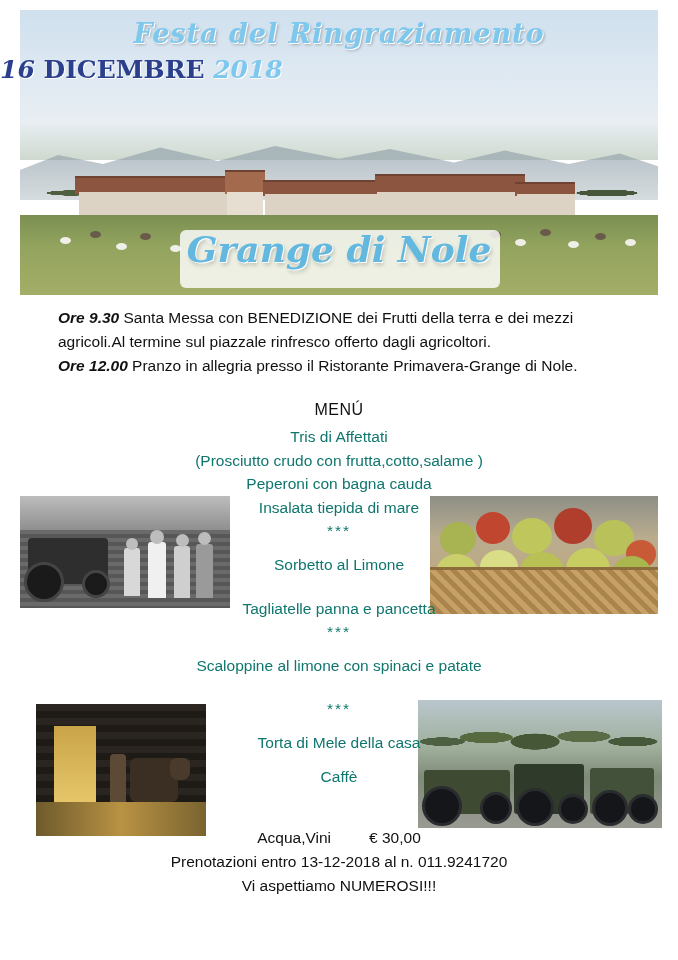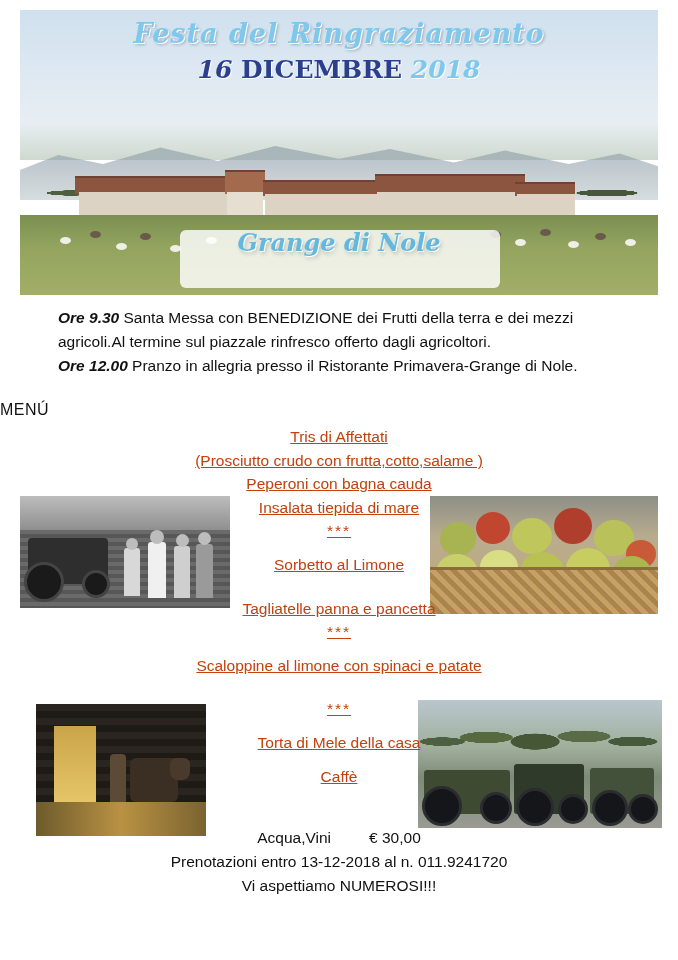--- a/index.html
+++ b/index.html
@@ -101,21 +101,20 @@
     font-size: 27px;
     letter-spacing: 1px;
     color: #7ec8ee;
     text-shadow: 1px 1px 0 #ffffff, 2px 2px 3px rgba(0,0,0,0.25);
   }
   .hero-date {
     position: absolute;
     left: 0;
     top: 55px;
     width: 100%;
-    text-align: center;
     font-family: "DejaVu Serif", serif;
     font-weight: bold;
     font-size: 25px;
     color: #2b3f8c;
     text-shadow: 1px 1px 0 #ffffff;
   }
   .hero-date .day { font-style: italic; }
   .hero-date .month { color: #2b3f8c; }
   .hero-date .year { color: #7ec8ee; font-style: italic; }
 
@@ -130,21 +129,21 @@
   }
   .hero-place {
     position: absolute;
     left: 0;
     top: 228px;
     width: 100%;
     text-align: center;
     font-family: "DejaVu Serif", serif;
     font-style: italic;
     font-weight: bold;
-    font-size: 24px;
+    font-size: 36px;
     color: #63b8e0;
     text-shadow: 1px 1px 0 #ffffff, 2px 3px 4px rgba(0,0,0,0.2);
   }
 
   
   .intro {
     position: absolute;
     left: 58px;
     top: 306px;
     width: 560px;
@@ -152,39 +151,38 @@
     line-height: 24px;
     color: #111;
   }
   .intro b { font-weight: bold; font-style: italic; }
 
   .menu-title {
     position: absolute;
     left: 0;
     top: 401px;
     width: 100%;
-    text-align: left;
+    text-align: center;
     font-size: 16px;
     letter-spacing: 0.5px;
   }
 
   .menu-lines {
     position: absolute;
     left: 0;
     top: 425px;
     width: 100%;
     text-align: center;
   }
   .menu-line {
     font-size: 15.5px;
     line-height: 23.6px;
-    color: #c2410c;
+    color: #0f766e;
     position: relative;
     z-index: 3;
-    text-decoration: underline;
   }
   .menu-line.sep { letter-spacing: 2px; }
   .menu-line.space { height: 10px; line-height: 10px; }
 
   
   .photo {
     position: absolute;
     overflow: hidden;
     z-index: 1;
   }

